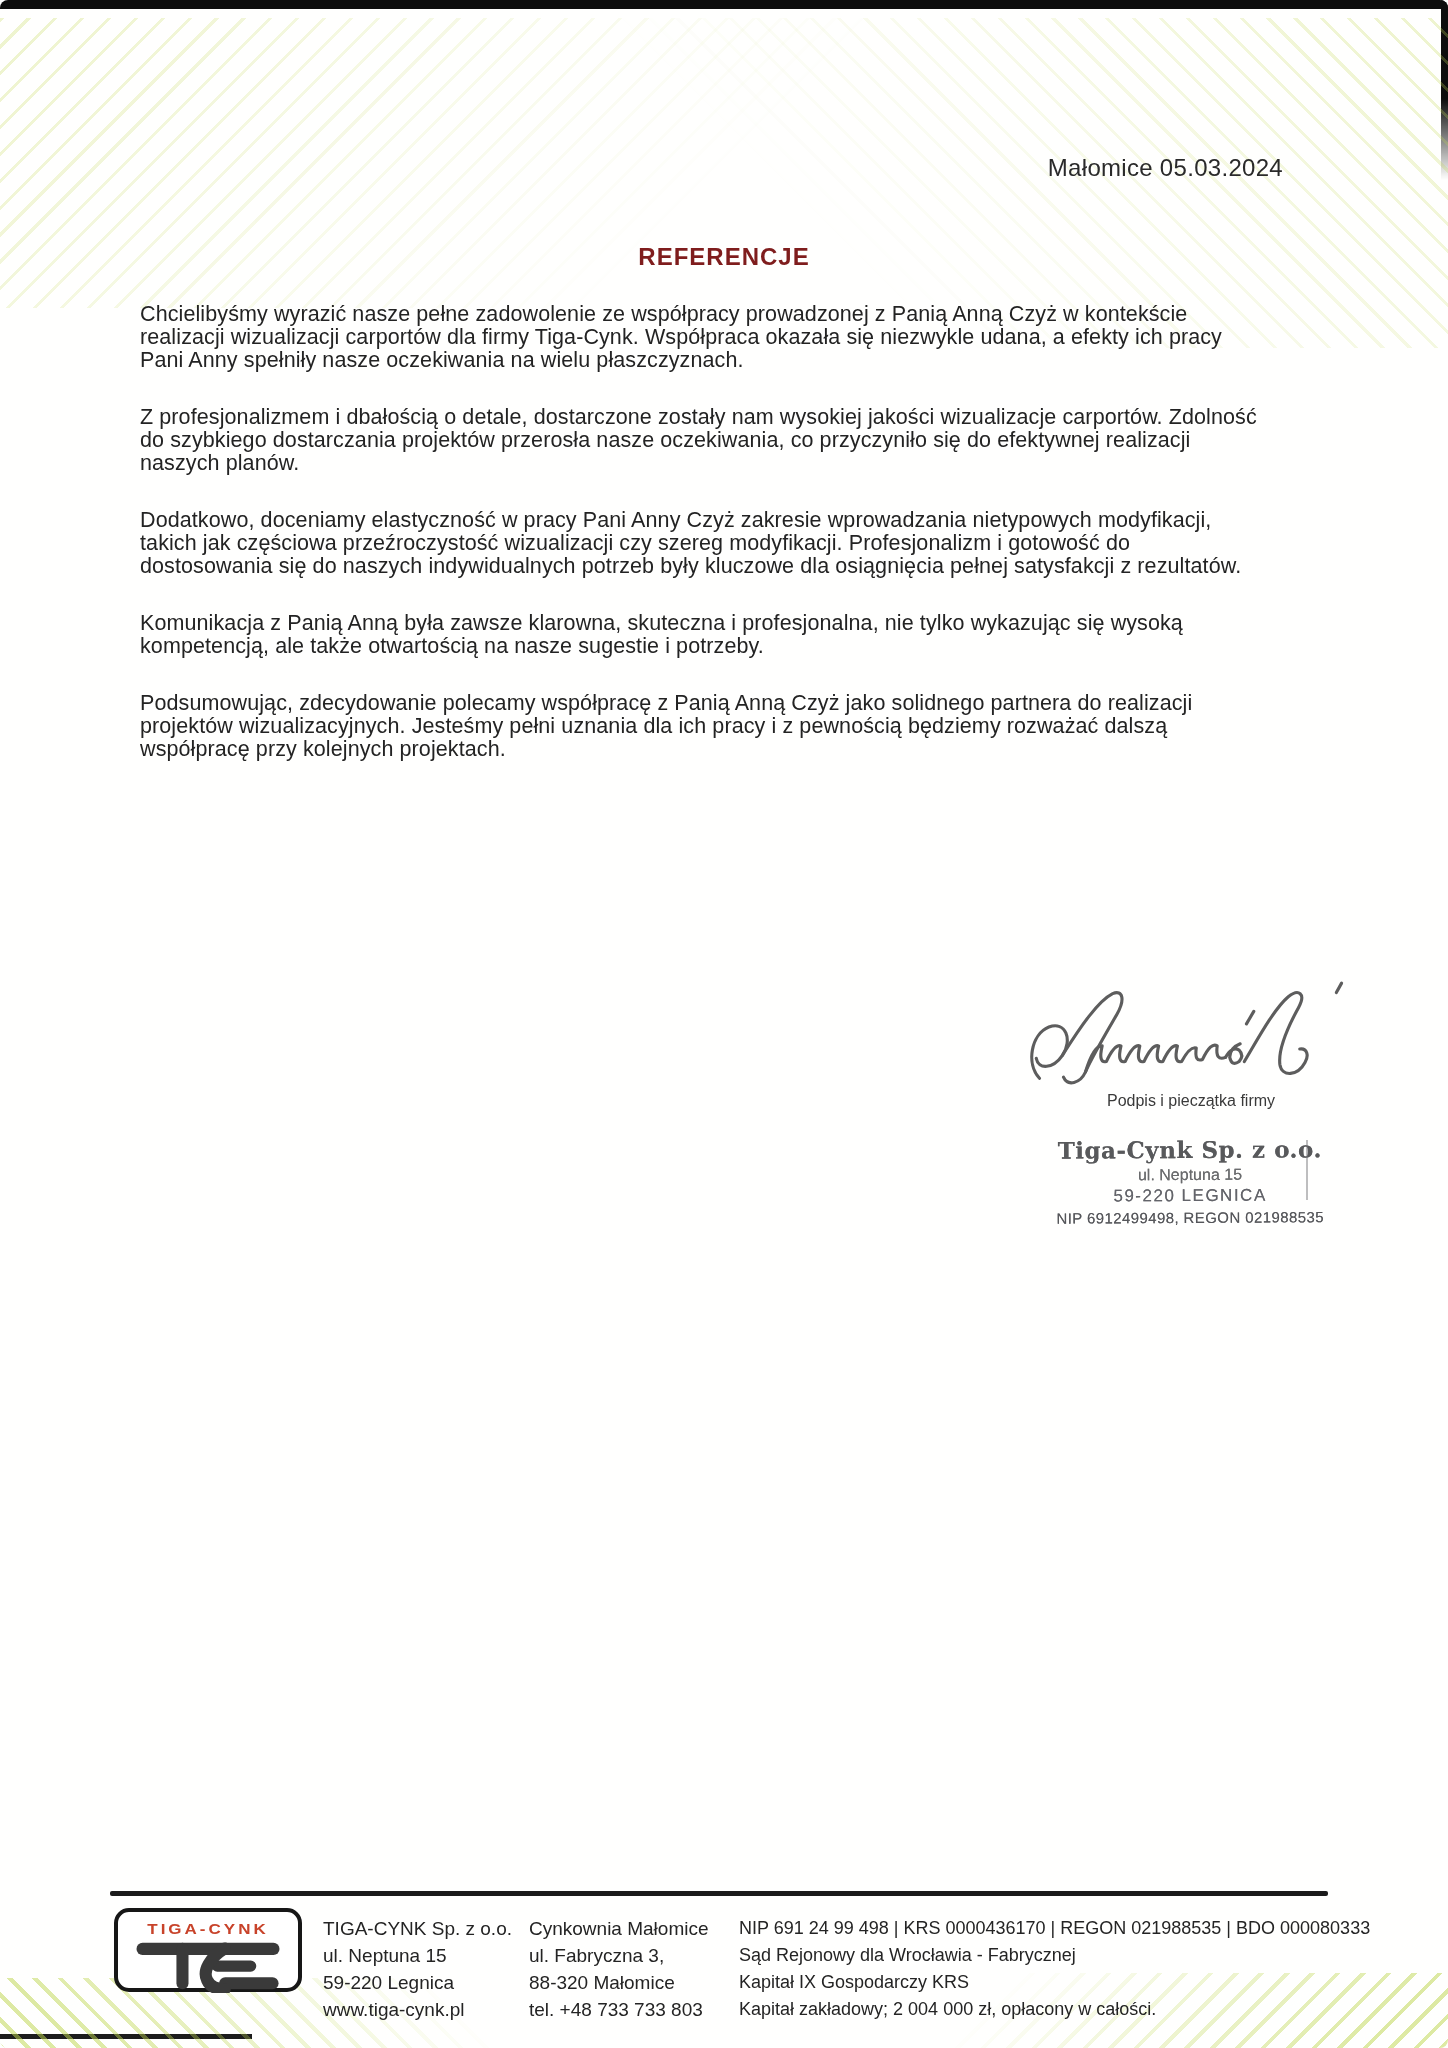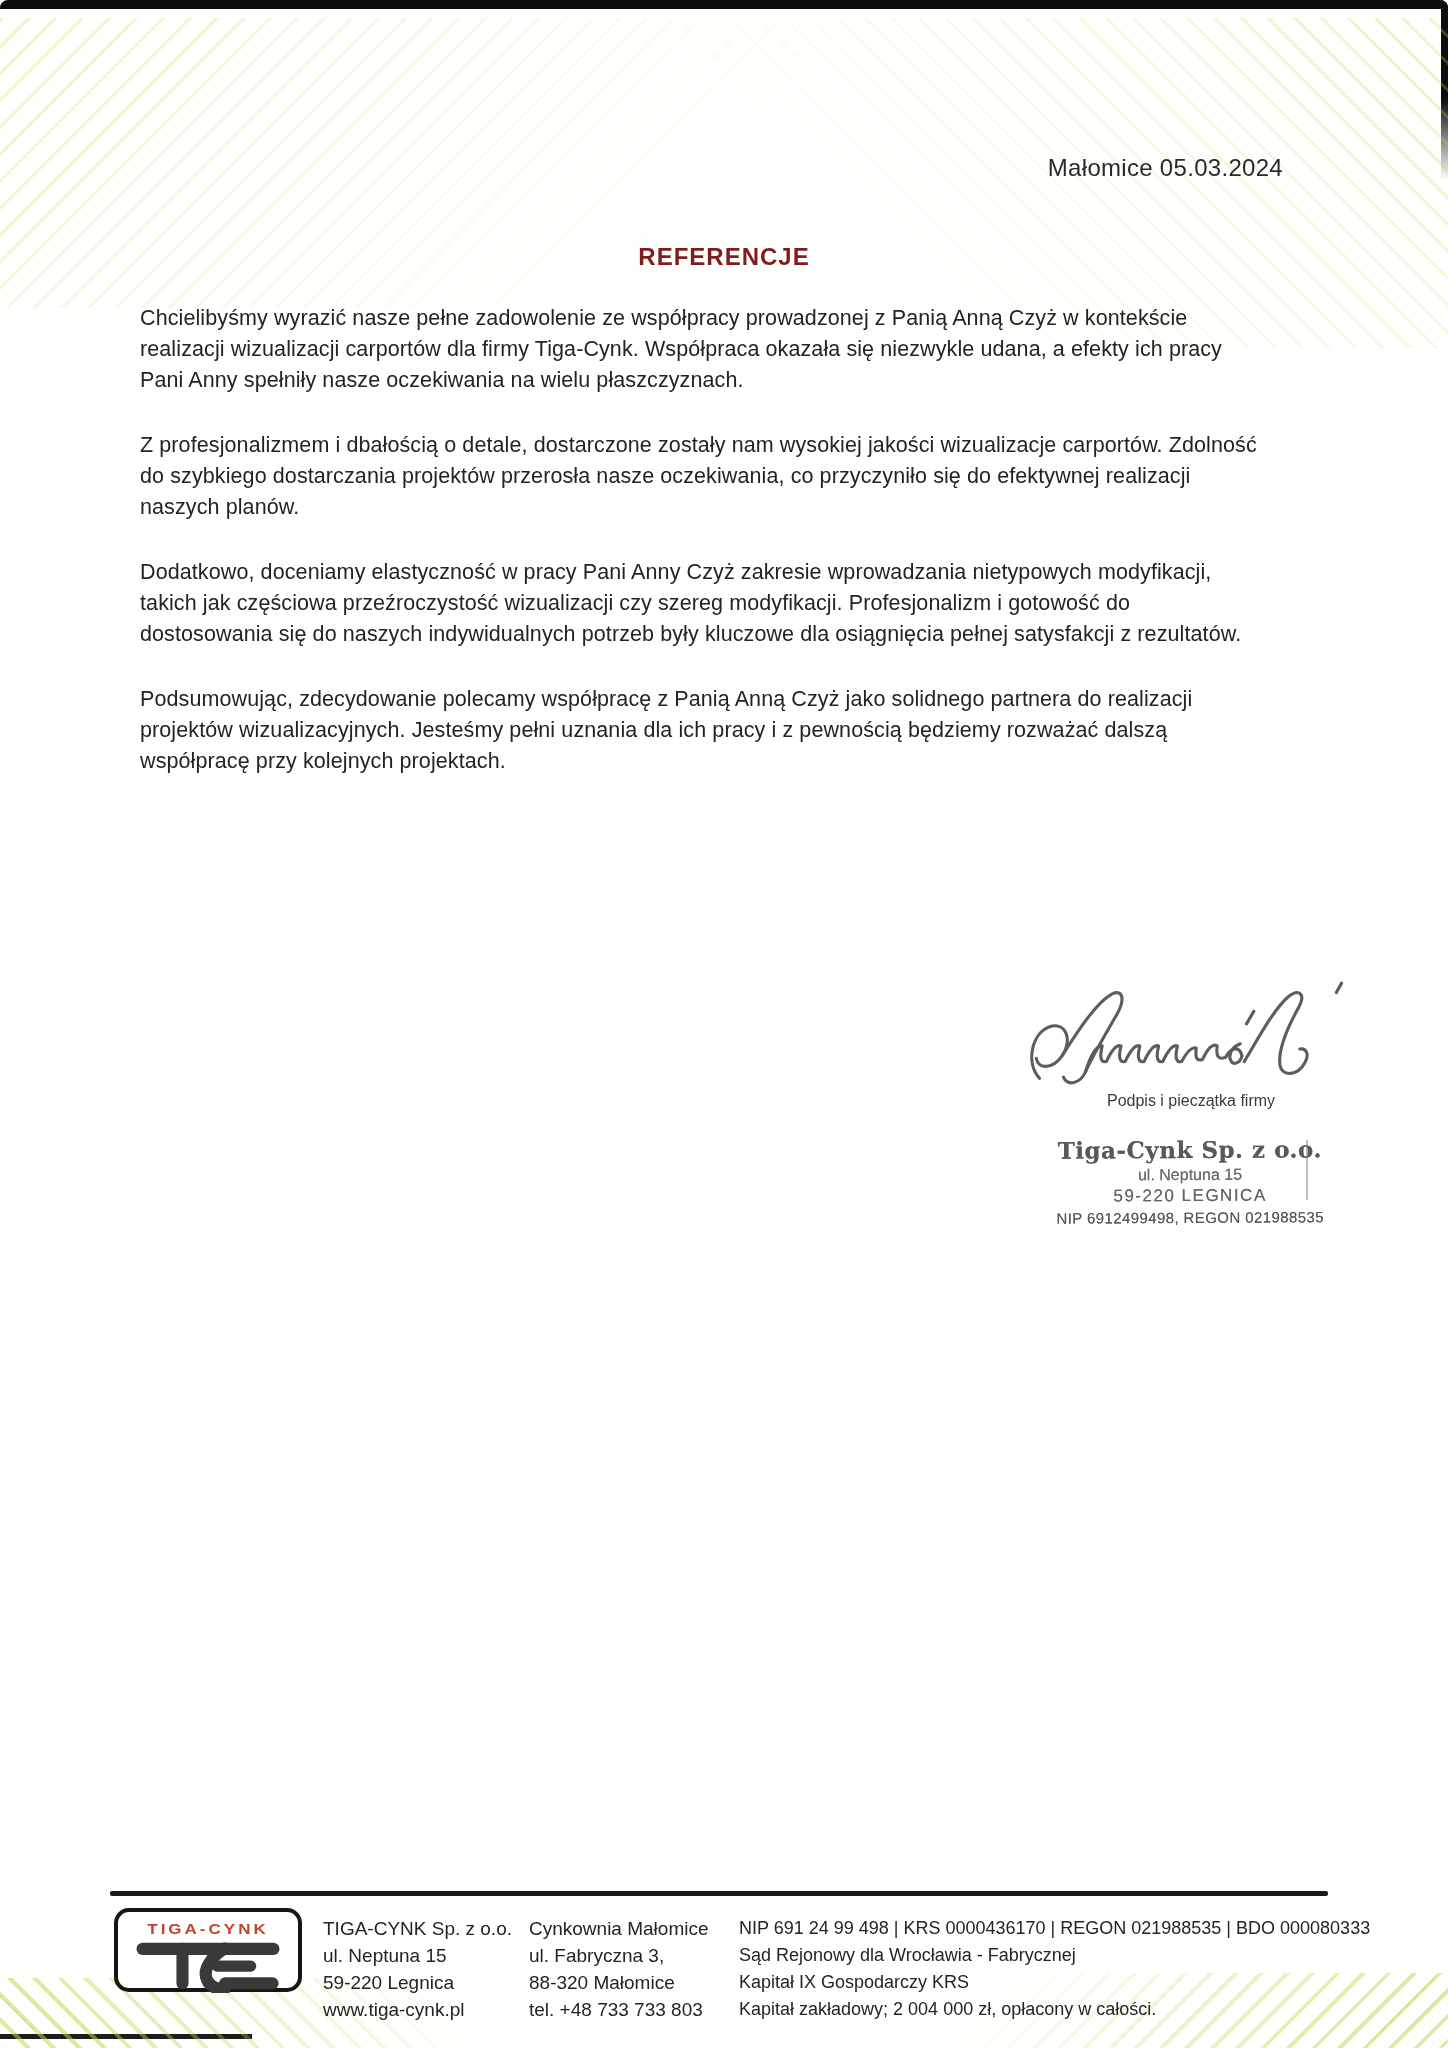--- a/index.html
+++ b/index.html
@@ -34,21 +34,21 @@
   .corner-br{right:0;bottom:0;width:520px;height:75px;
     background:repeating-linear-gradient(135deg,rgba(190,214,80,0.65) 0 4px,rgba(255,255,255,0) 4px 18px);
     -webkit-mask-image:linear-gradient(315deg,#000 15%,transparent 85%);mask-image:linear-gradient(315deg,#000 15%,transparent 85%);
     opacity:.8;}
   
   .date-line{position:absolute;top:154px;right:165px;font-size:24px;color:#2a2a2a;letter-spacing:.3px;}
   .letter-title{position:absolute;top:243px;left:0;width:1448px;text-align:center;
     font-size:24px;font-weight:700;letter-spacing:1px;color:#7f1d1d;}
   
   .letter-body{position:absolute;left:140px;top:303px;width:1120px;}
-  .letter-body p{margin:0 0 34px 0;font-size:21.5px;line-height:31px;letter-spacing:.1px;color:#232323;text-align:left;}
+  .letter-body p{margin:0 0 34px 0;font-size:21.5px;line-height:23px;letter-spacing:.1px;color:#232323;text-align:left;}
   
   .sig-wrap{position:absolute;left:1020px;top:980px;width:340px;height:115px;}
   .sig-wrap svg{width:100%;height:100%;}
   .sig-caption{position:absolute;left:1058px;top:1092px;width:266px;text-align:center;
     font-size:16px;color:#3a3a3a;}
   .stamp{position:absolute;left:1030px;top:1136px;width:320px;text-align:center;color:#5d5e60;
     transform:rotate(-.3deg);text-shadow:0 0 .6px rgba(93,94,96,.8);}
   .stamp .s-company{font-family:"DejaVu Serif","Liberation Serif",serif;font-weight:700;font-size:23px;letter-spacing:.5px;color:#58595b;}
   .stamp .s-street{font-size:16px;margin-top:3px;color:#6a6b6d;}
   .stamp .s-city{font-size:17px;margin-top:2px;letter-spacing:1.5px;color:#63646a;}
@@ -82,20 +82,21 @@
   <div class="corner corner-bl"></div>
   <div class="corner corner-br"></div>
 
   <div class="date-line">Małomice 05.03.2024</div>
   <div class="letter-title">REFERENCJE</div>
 
   <div class="letter-body">
     <p>Chcielibyśmy wyrazić nasze pełne zadowolenie ze współpracy prowadzonej z Panią Anną Czyż w kontekście realizacji wizualizacji carportów dla firmy Tiga-Cynk. Współpraca okazała się niezwykle udana, a efekty ich pracy Pani Anny spełniły nasze oczekiwania na wielu płaszczyznach.</p>
     <p>Z profesjonalizmem i dbałością o detale, dostarczone zostały nam wysokiej jakości wizualizacje carportów. Zdolność do szybkiego dostarczania projektów przerosła nasze oczekiwania, co przyczyniło się do efektywnej realizacji naszych planów.</p>
     <p>Dodatkowo, doceniamy elastyczność w pracy Pani Anny Czyż zakresie wprowadzania nietypowych modyfikacji, takich jak częściowa przeźroczystość wizualizacji czy szereg modyfikacji. Profesjonalizm i gotowość do dostosowania się do naszych indywidualnych potrzeb były kluczowe dla osiągnięcia pełnej satysfakcji z rezultatów.</p>
+    <p>Komunikacja z Panią Anną była zawsze klarowna, skuteczna i profesjonalna, nie tylko wykazując się wysoką kompetencją, ale także otwartością na nasze sugestie i potrzeby.</p>
     <p>Podsumowując, zdecydowanie polecamy współpracę z Panią Anną Czyż jako solidnego partnera do realizacji projektów wizualizacyjnych. Jesteśmy pełni uznania dla ich pracy i z pewnością będziemy rozważać dalszą współpracę przy kolejnych projektach.</p>
   </div>
 
   <div class="sig-wrap">
     <svg viewBox="0 0 320 110" fill="none" xmlns="http://www.w3.org/2000/svg">
       <g stroke="#474747" stroke-width="3" stroke-linecap="round" stroke-linejoin="round" opacity="0.88">
         <path d="M 16 94 C 3 80 8 52 25 45 C 41 39 48 57 38 72 C 29 85 15 86 13 75"></path>
         <path d="M 38 72 C 55 45 72 20 86 13 C 96 9 98 19 90 33 C 79 52 66 74 60 88 C 55 99 43 102 39 93"></path>
         <path d="M 60 88 Q 68 62 76 63 Q 72 80 80 78 Q 88 61 94 63 Q 90 80 98 78 Q 106 61 112 63 Q 108 80 116 78 Q 124 61 130 63 Q 126 80 134 78 Q 142 61 148 63 Q 144 80 152 78 Q 160 63 166 65 Q 164 79 172 76 Q 180 59 186 63 Q 184 78 194 74"></path>
         <path d="M 194 74 Q 200 63 207 67 Q 212 72 207 78 Q 200 83 198 74 Q 198 65 208 61"></path>

